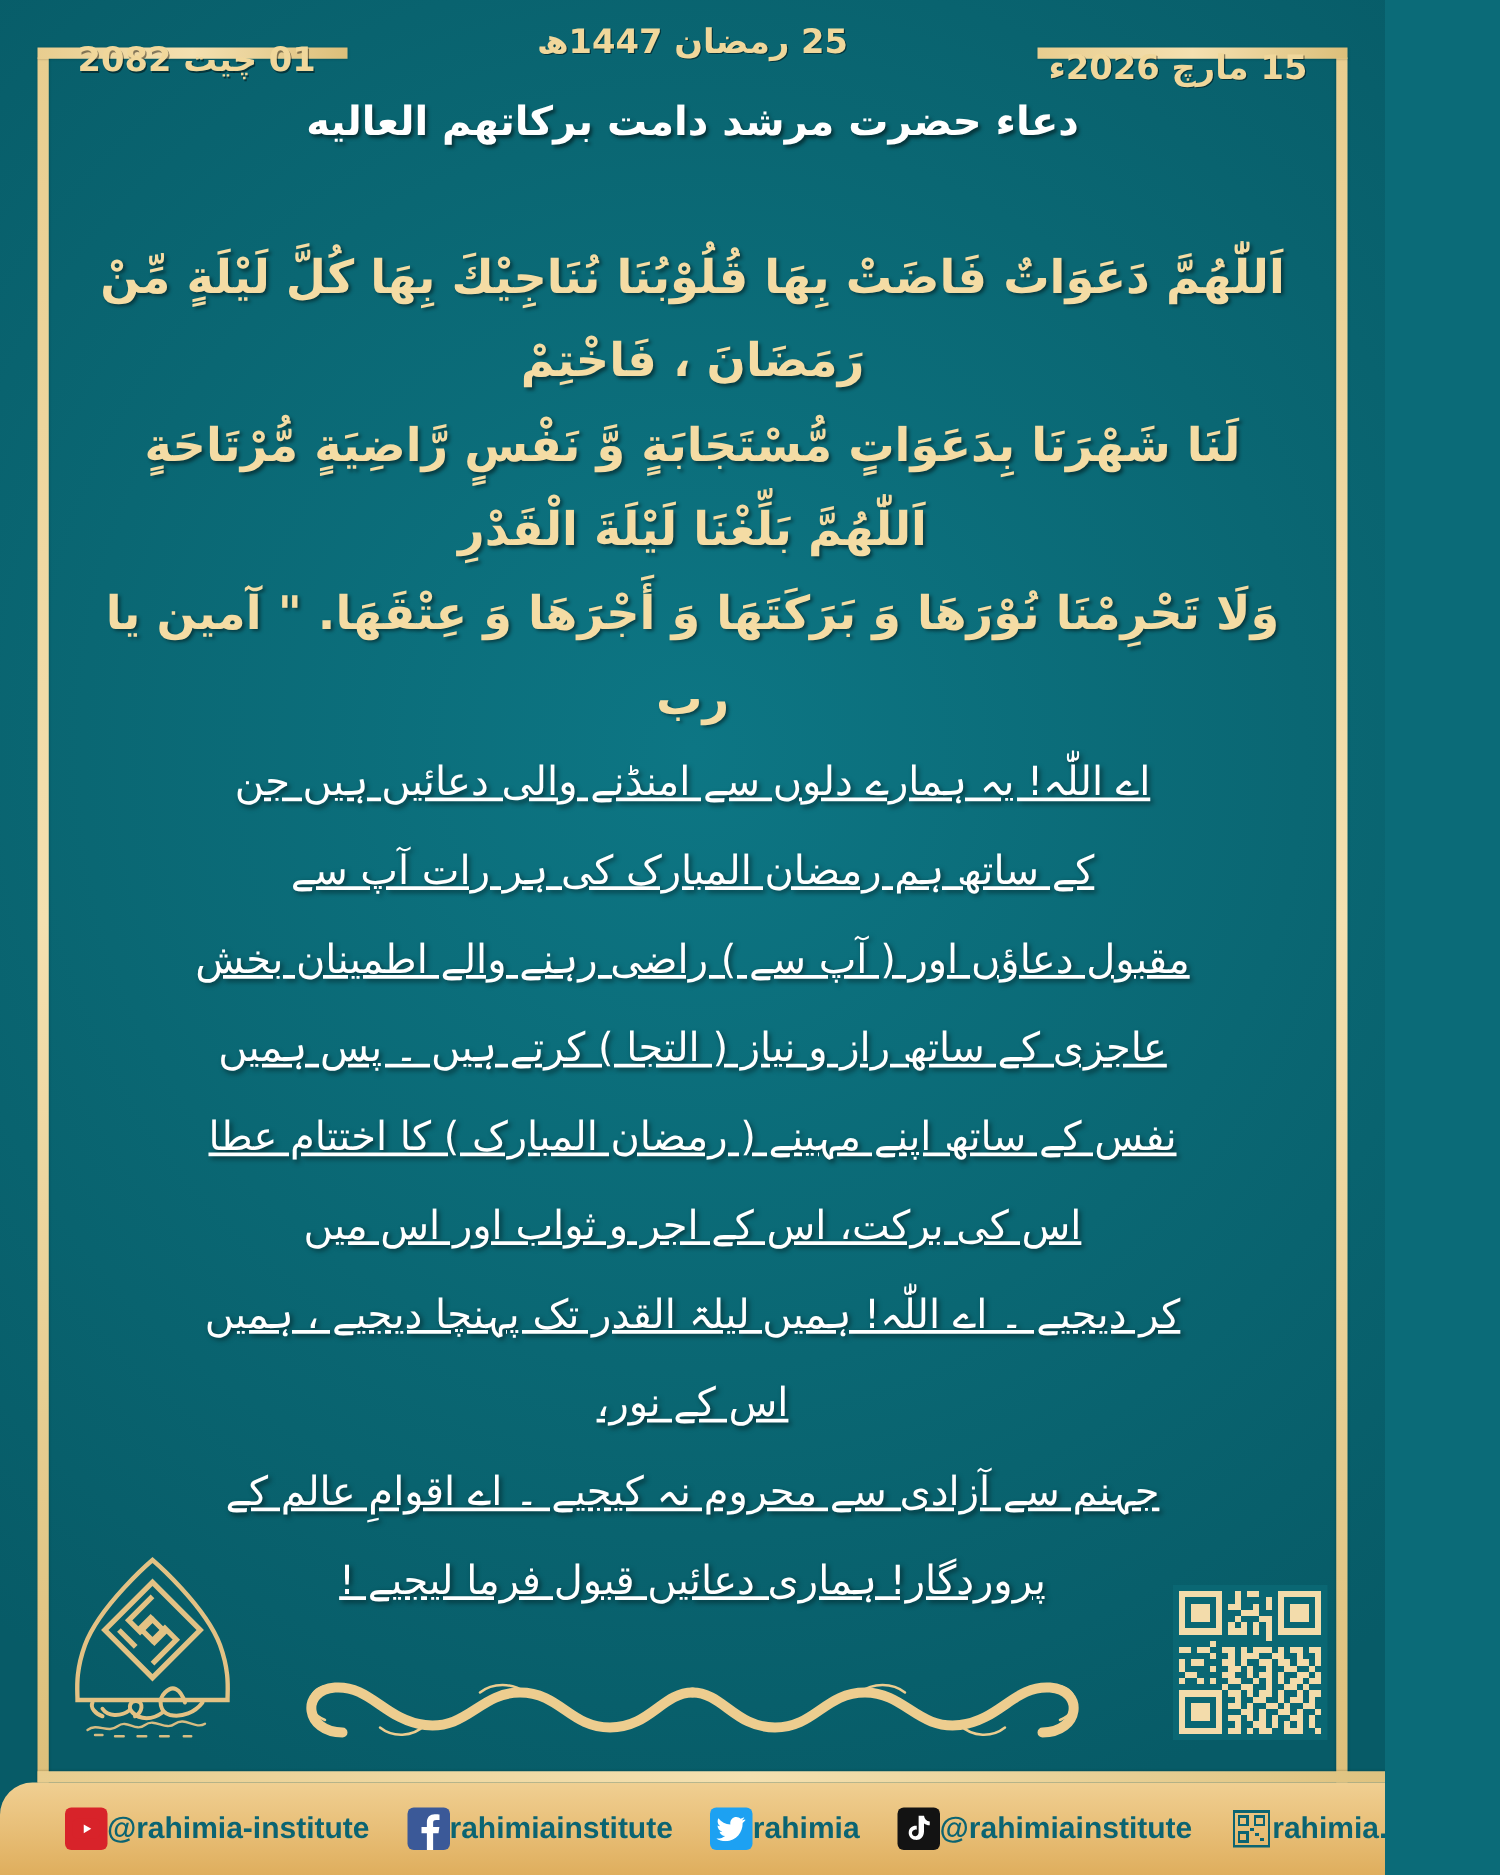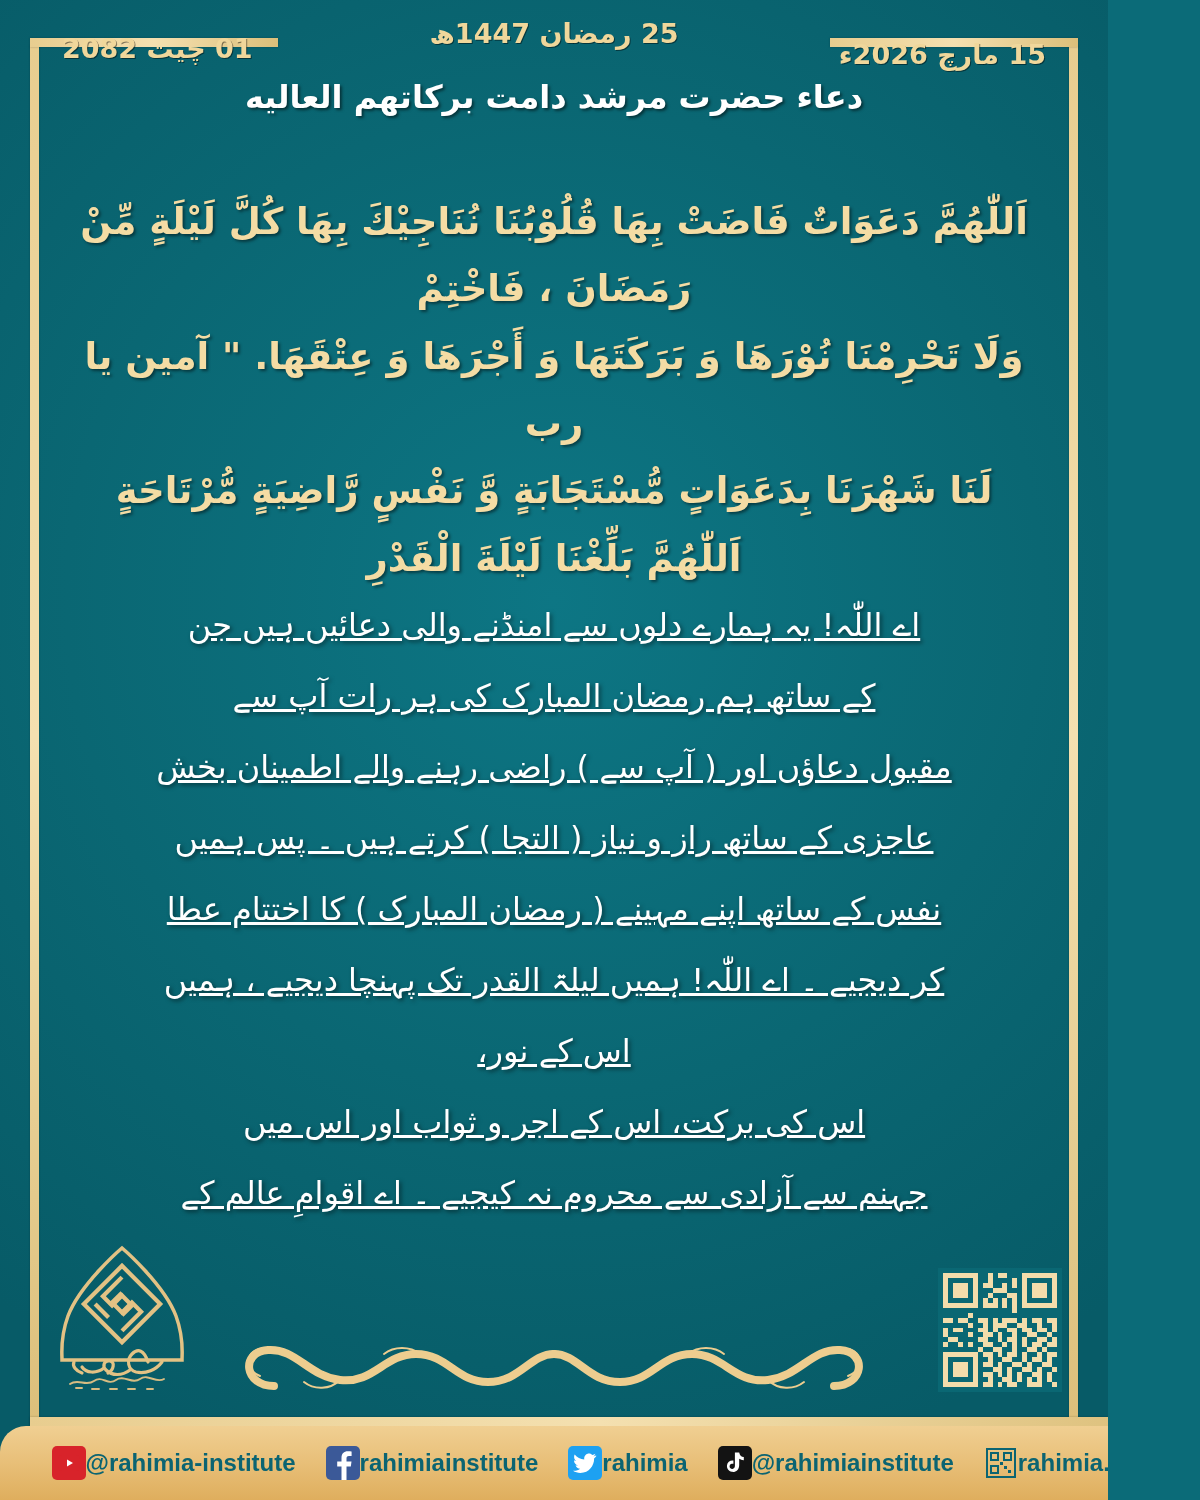--- a/index.html
+++ b/index.html
@@ -186,33 +186,34 @@
   <div class="frame-line fb-full"></div>
 
   <div class="date-left">01 چیت 2082</div>
   <div class="date-center">25 رمضان 1447ھ</div>
   <div class="date-right">15 مارچ 2026ء</div>
 
   <div class="title">دعاء حضرت مرشد دامت بركاتهم العاليه</div>
 
   <div class="arabic-block">
     <span class="ln">اَللّٰهُمَّ دَعَوَاتٌ فَاضَتْ بِهَا قُلُوْبُنَا نُنَاجِيْكَ بِهَا كُلَّ لَيْلَةٍ مِّنْ رَمَضَانَ ، فَاخْتِمْ</span>
+    <span class="ln">لَنَا شَهْرَنَا بِدَعَوَاتٍ مُّسْتَجَابَةٍ وَّ نَفْسٍ رَّاضِيَةٍ مُّرْتَاحَةٍ اَللّٰهُمَّ بَلِّغْنَا لَيْلَةَ الْقَدْرِ</span>
     <span class="ln">وَلَا تَحْرِمْنَا نُوْرَهَا وَ بَرَكَتَهَا وَ أَجْرَهَا وَ عِتْقَهَا. " آمين يا رب</span>
-    <span class="ln">لَنَا شَهْرَنَا بِدَعَوَاتٍ مُّسْتَجَابَةٍ وَّ نَفْسٍ رَّاضِيَةٍ مُّرْتَاحَةٍ اَللّٰهُمَّ بَلِّغْنَا لَيْلَةَ الْقَدْرِ</span>
   </div>
 
   <div class="urdu-block">
     <span class="ln">اے اللّٰہ! یہ ہمارے دلوں سے امنڈنے والی دعائیں ہیں جن</span>
     <span class="ln">کے ساتھ ہم رمضان المبارک کی ہر رات آپ سے</span>
     <span class="ln">مقبول دعاؤں اور ( آپ سے ) راضی رہنے والے اطمینان بخش</span>
     <span class="ln">عاجزی کے ساتھ راز و نیاز ( التجا ) کرتے ہیں ۔ پس ہمیں</span>
     <span class="ln">نفس کے ساتھ اپنے مہینے ( رمضان المبارک ) کا اختتام عطا</span>
+    <span class="ln">اس کی برکت، اس کے اجر و ثواب اور اس میں</span>
     <span class="ln">کر دیجیے ۔ اے اللّٰہ! ہمیں لیلۃ القدر تک پہنچا دیجیے ، ہمیں اس کے نور،</span>
-    <span class="ln">اس کی برکت، اس کے اجر و ثواب اور اس میں</span>
     <span class="ln">جہنم سے آزادی سے محروم نہ کیجیے ۔ اے اقوامِ عالم کے</span>
+    <span class="ln">پروردگار! ہماری دعائیں قبول فرما لیجیے !</span>
   </div>
 
   <div class="logo">
     <svg width="140" height="150" viewBox="0 0 140 150" xmlns="http://www.w3.org/2000/svg">
 
       <path d="M70 6 C70 6 112 42 124 74 C132 96 130 110 130 118 L10 118 C10 110 8 96 16 74 C28 42 70 6 70 6 Z" fill="none" stroke="#e3c284" stroke-width="3.5"></path>
 
       <g transform="translate(70,62) rotate(45)" fill="none" stroke="#e3c284" stroke-width="4.2">
         <rect x="-27" y="-27" width="54" height="54"></rect>
         <path d="M-19 -19 L-19 8 L-6 8 L-6 -6 L8 -6 L8 8"></path>

